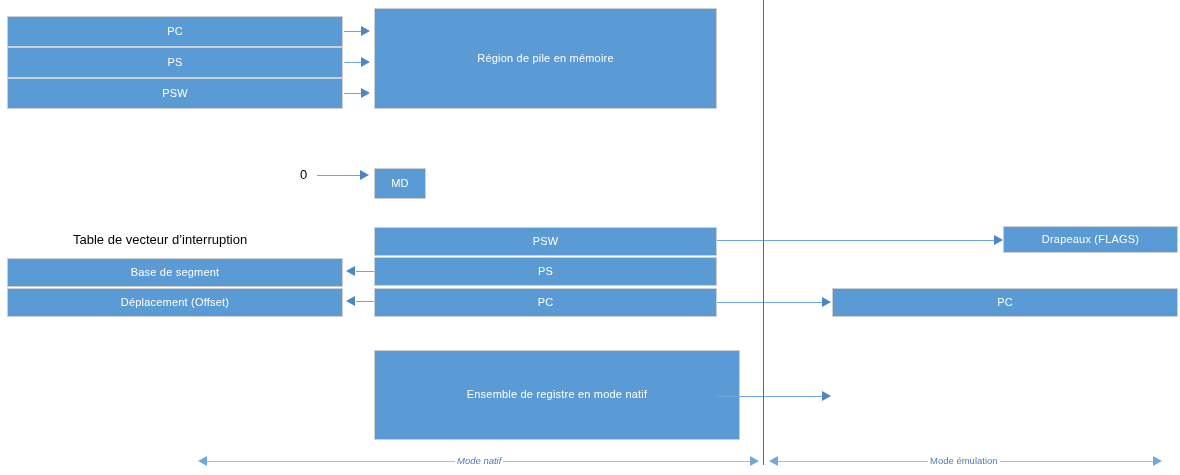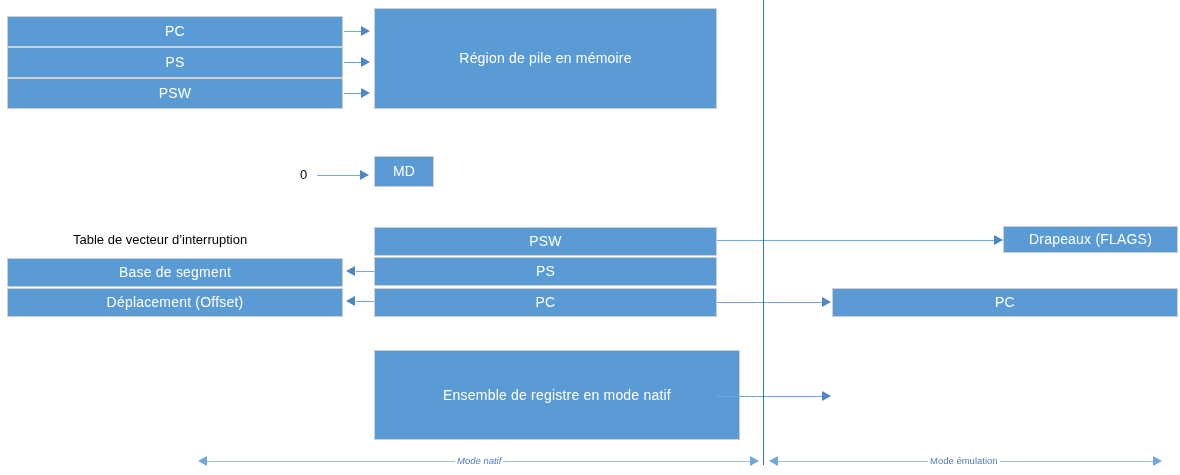--- a/index.html
+++ b/index.html
@@ -18,21 +18,21 @@
     background: #ffffff;
     overflow: hidden;
   }
   
   .box {
     position: absolute;
     box-sizing: border-box;
     background: #5B9BD5;
     border: 1px solid #cfcfcf;
     color: #ffffff;
-    font-size: 14px;
+    font-size: 11px;
     display: flex;
     align-items: center;
     justify-content: center;
     text-align: center;
     letter-spacing: 0.2px;
     line-height: 1.2;
     padding: 12px 4px;
   }
   
   .txt {
@@ -90,21 +90,21 @@
   <div class="arrow-r" style="left:361px; top:57px;"></div>
 
   <div class="hline" style="left:344px; top:93px; width:20px;"></div>
   <div class="arrow-r" style="left:361px; top:88px;"></div>
 
   <div class="box" style="left:374px; top:8px; width:343px; height:101px;">Région de pile en mémoire</div>
 
   <div class="txt" style="left:300px; top:167px;">0</div>
   <div class="hline" style="left:317px; top:175px; width:45px;"></div>
   <div class="arrow-r" style="left:360px; top:170px;"></div>
-  <div class="box" style="left:374px; top:156px; width:60px; height:31px;">MD</div>
+  <div class="box" style="left:374px; top:168px; width:52px; height:31px;">MD</div>
 
   <div class="txt" style="left:73px; top:232px;">Table de vecteur d’interruption</div>
 
   <div class="box" style="left:7px; top:258px; width:336px; height:29px;">Base de segment</div>
   <div class="box" style="left:7px; top:288px; width:336px; height:29px;">Déplacement (Offset)</div>
 
   <div class="hline" style="left:356px; top:271px; width:18px;"></div>
   <div class="arrow-l" style="left:346px; top:266px;"></div>
 
   <div class="hline" style="left:356px; top:301px; width:18px;"></div>

